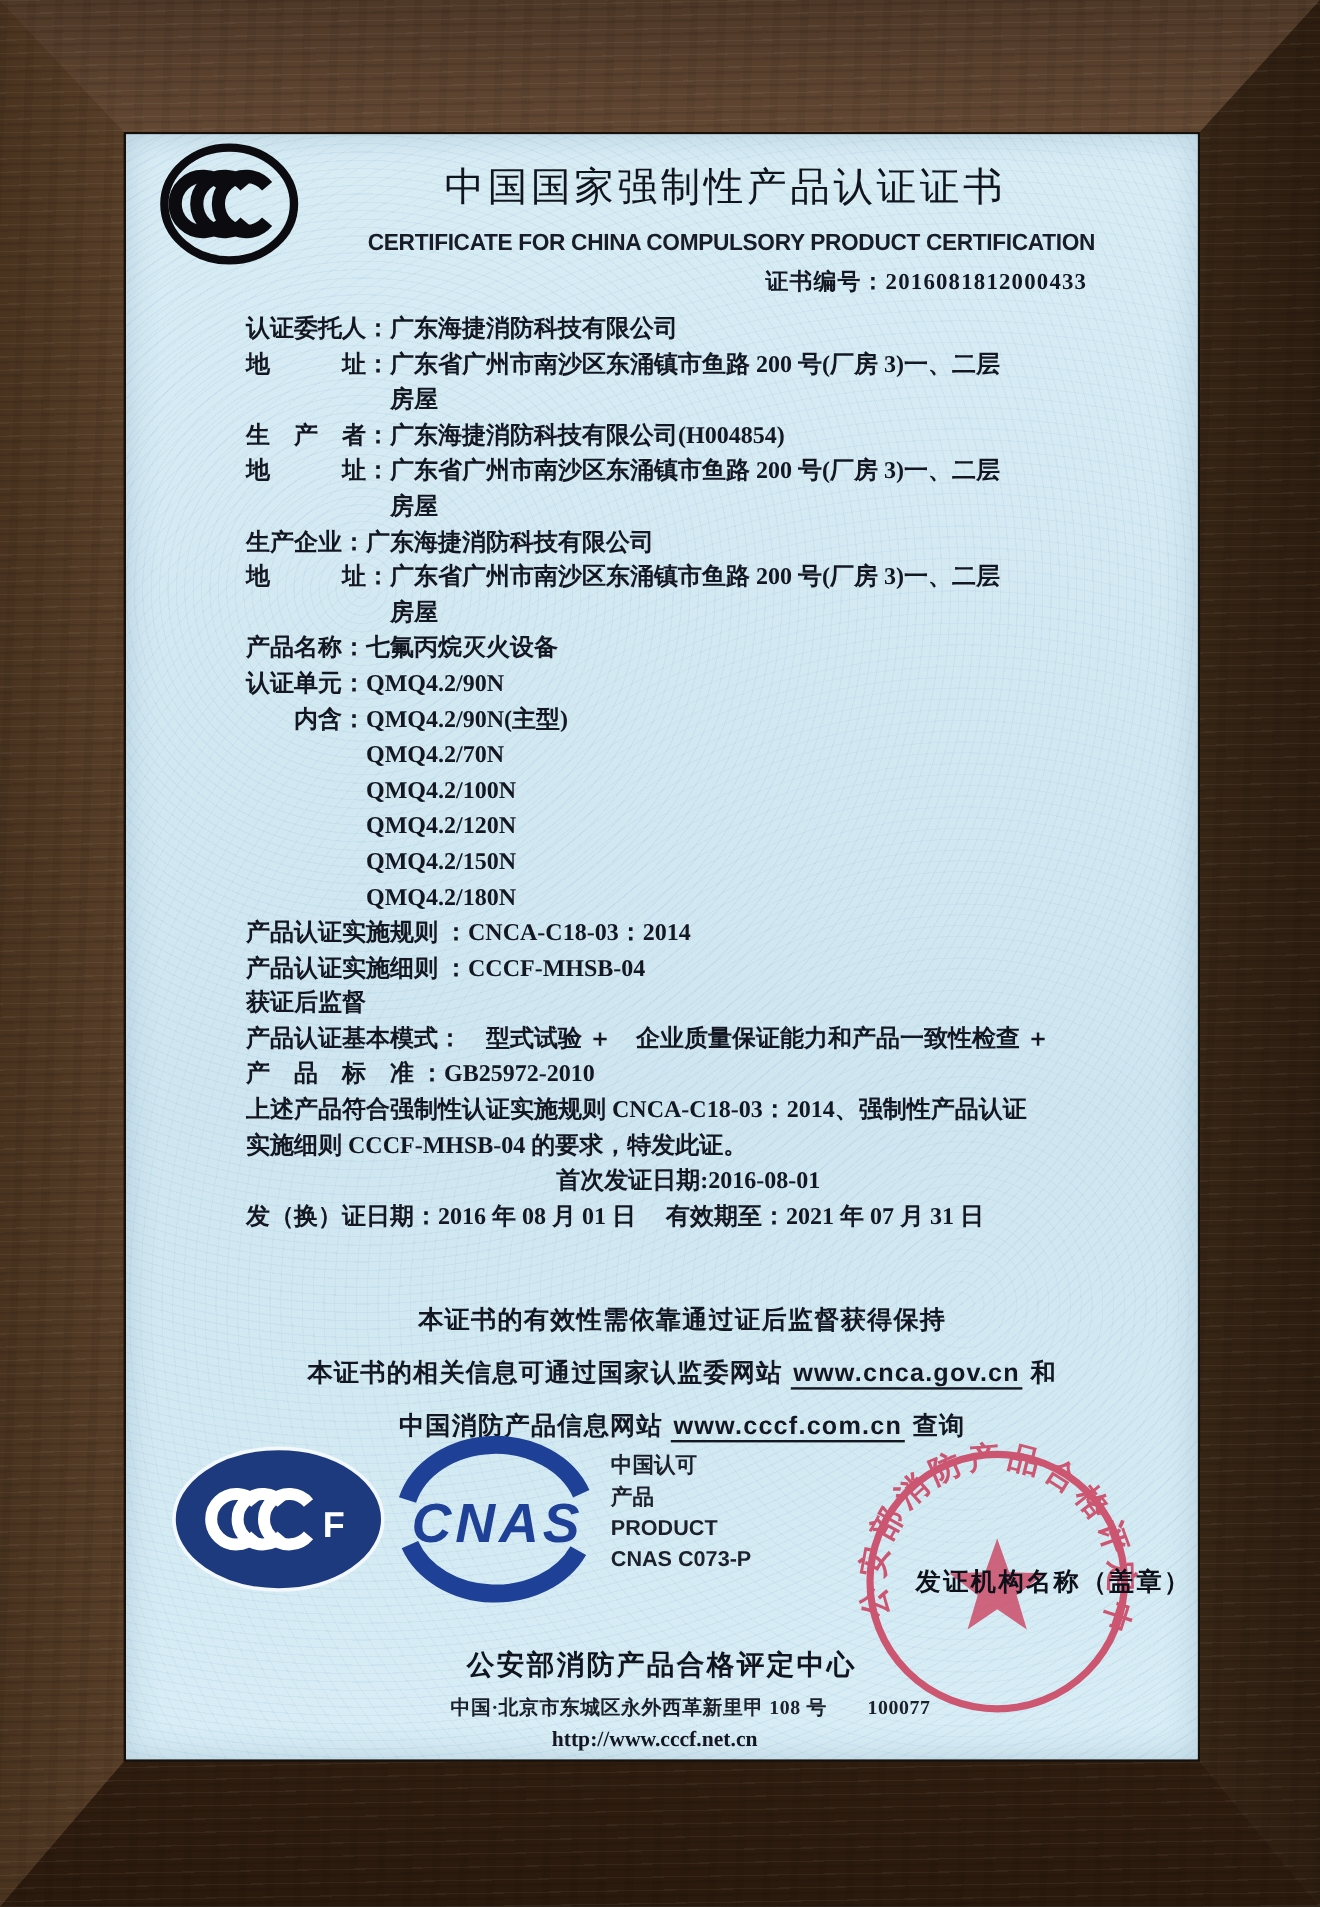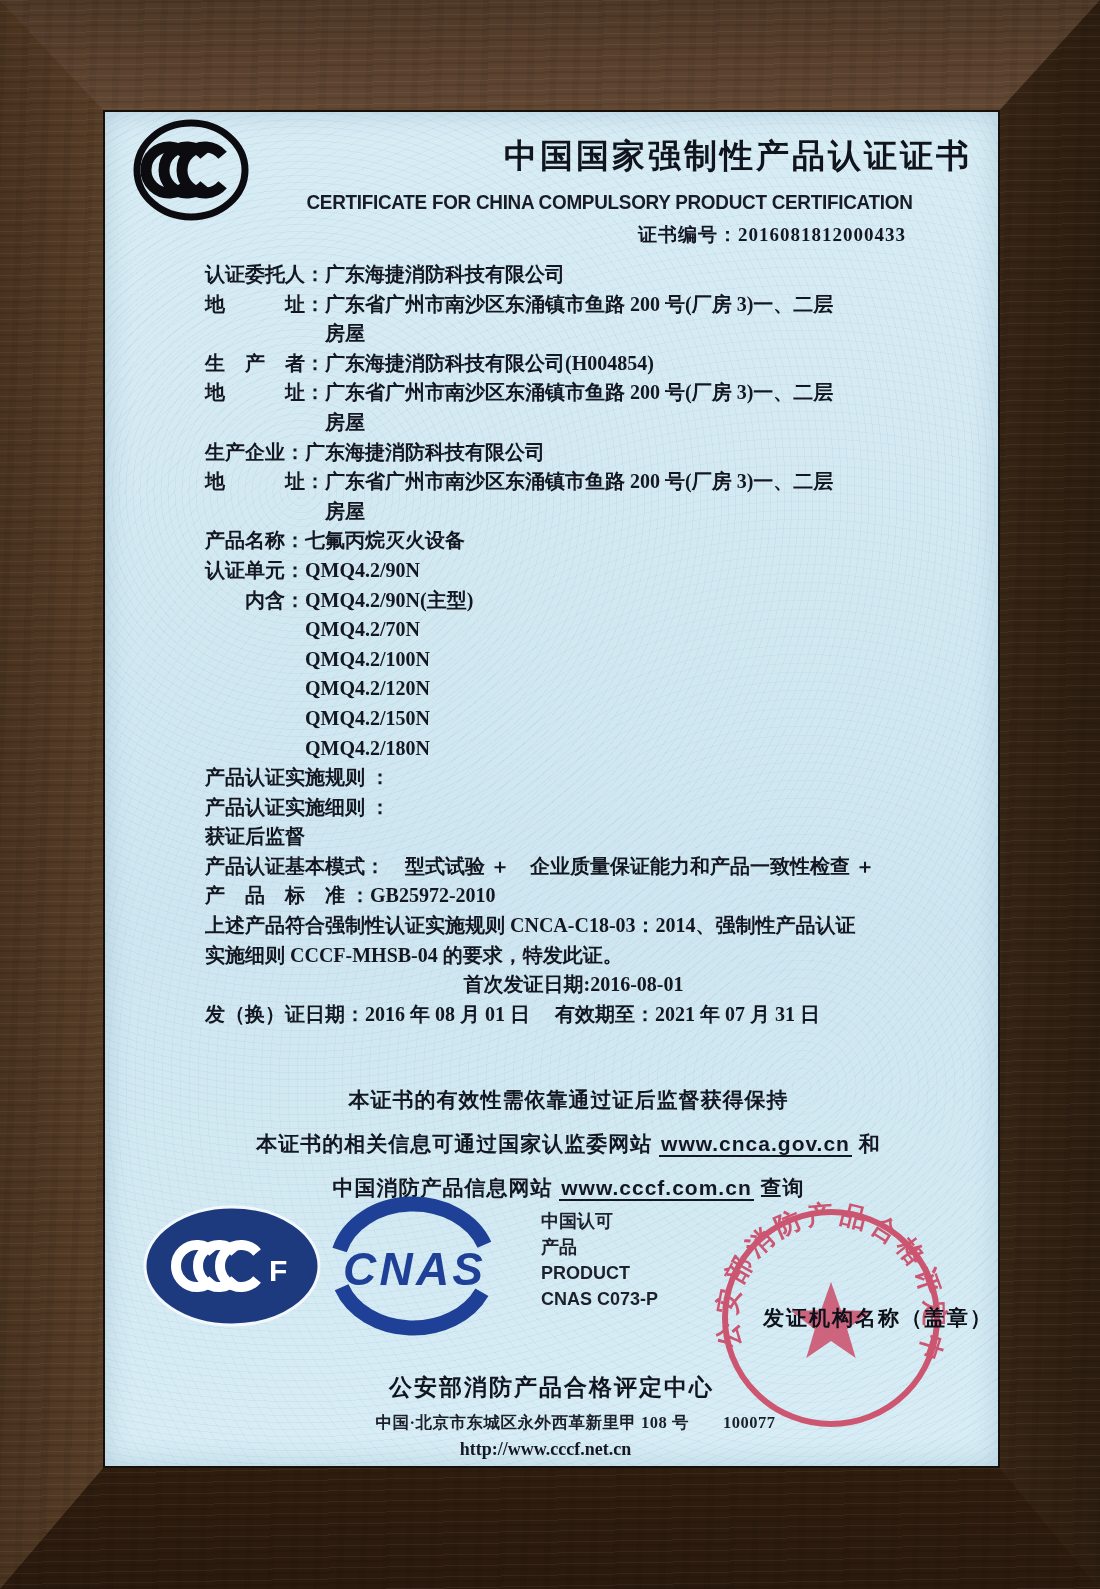--- a/index.html
+++ b/index.html
@@ -47,22 +47,22 @@
       repeating-radial-gradient(circle at 22% 28%,rgba(110,165,200,.10) 0 1px,rgba(0,0,0,0) 1px 7px),
       repeating-radial-gradient(circle at 78% 72%,rgba(110,165,200,.08) 0 1px,rgba(0,0,0,0) 1px 9px),
       linear-gradient(180deg,#d8ecf4 0%,#cfe6f0 60%,#d8edf5 100%);
     box-shadow:0 0 0 2px #17100a, inset 0 0 26px rgba(90,130,160,.28);
     color:#141824;
   }
 
   
   .ccc-logo{position:absolute;left:24px;top:4px;width:124px;height:108px;}
   .cert-title{
-    position:absolute;left:132px;right:26px;top:22px;text-align:right;
-    font-family:"Liberation Sans",sans-serif;font-weight:bold;font-size:33px;letter-spacing:3px;color:#10141d;
+    position:absolute;left:132px;right:26px;top:22px;text-align:center;
+    font-family:"Liberation Sans",sans-serif;font-weight:normal;font-size:33px;letter-spacing:3px;color:#10141d;
   }
   .cert-subtitle{
     position:absolute;left:132px;right:16px;top:79px;text-align:center;
     font-family:"Liberation Sans",sans-serif;font-weight:bold;font-size:19.5px;letter-spacing:-0.3px;color:#181c26;
     transform:scaleX(.97);
   }
   .cert-no{
     position:absolute;right:92px;top:110px;
     font-weight:bold;font-size:19px;letter-spacing:1px;color:#131722;
   }
@@ -84,21 +84,21 @@
     font-family:"Liberation Sans",sans-serif;font-weight:bold;font-size:21px;color:#131722;padding-left:34px;
   }
   .notice .nline{margin-bottom:16px;letter-spacing:1px;}
   .notice .u{border-bottom:2px solid #131722;padding:0 2px;}
 
   
   .cccf-logo{position:absolute;left:36px;top:1092px;width:182px;height:124px;}
   .cnas-logo{position:absolute;left:224px;top:1084px;width:168px;height:140px;}
   .accr-text{
     position:absolute;left:404px;top:1096px;
-    font-family:"Liberation Sans",sans-serif;font-weight:bold;font-size:18px;line-height:26px;color:#1b202b;margin-left:32px;
+    font-family:"Liberation Sans",sans-serif;font-weight:bold;font-size:18px;line-height:26px;color:#1b202b;
   }
   .stamp{position:absolute;left:606px;top:1086px;width:240px;height:240px;opacity:.9;}
   .seal-label{
     position:absolute;left:588px;top:1160px;width:370px;text-align:center;z-index:5;
     font-weight:bold;font-size:21px;letter-spacing:2px;color:#0e1119;margin-top:32px;
   }
 
   
   .footer-issuer{
     position:absolute;left:0;right:0;top:1260px;text-align:center;
@@ -196,23 +196,29 @@
             <div>QMQ4.2/90N(主型)</div>
             <div>QMQ4.2/70N</div>
             <div>QMQ4.2/100N</div>
             <div>QMQ4.2/120N</div>
             <div>QMQ4.2/150N</div>
             <div>QMQ4.2/180N</div>
           </div>
         </div>
         <div class="frow">
           <span class="lbl">产品认证实施规则 ：</span>
+          <div class="val">
+            <div>CNCA-C18-03：2014</div>
+          </div>
         </div>
         <div class="frow">
           <span class="lbl">产品认证实施细则 ：</span>
+          <div class="val">
+            <div>CCCF-MHSB-04</div>
+          </div>
         </div>
         <div class="bpara">获证后监督</div>
         <div class="bpara">产品认证基本模式：　型式试验 ＋　企业质量保证能力和产品一致性检查 ＋</div>
         <div class="frow">
           <span class="lbl">产　品　标　准 ：</span>
           <div class="val">
             <div>GB25972-2010</div>
           </div>
         </div>
         <div class="bpara">上述产品符合强制性认证实施规则 CNCA-C18-03：2014、强制性产品认证</div>

